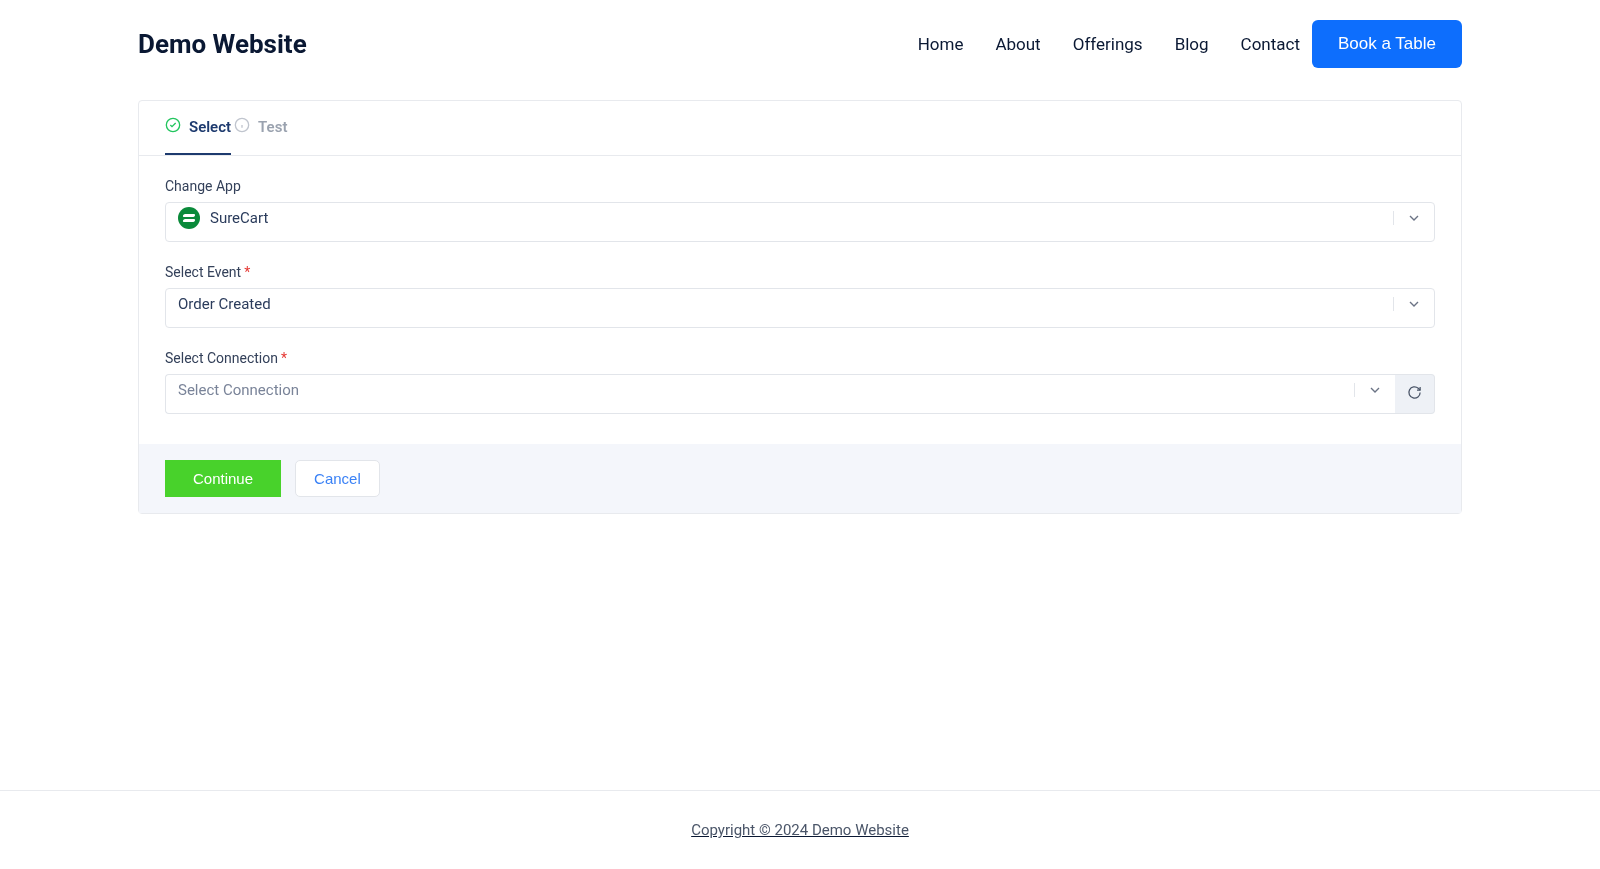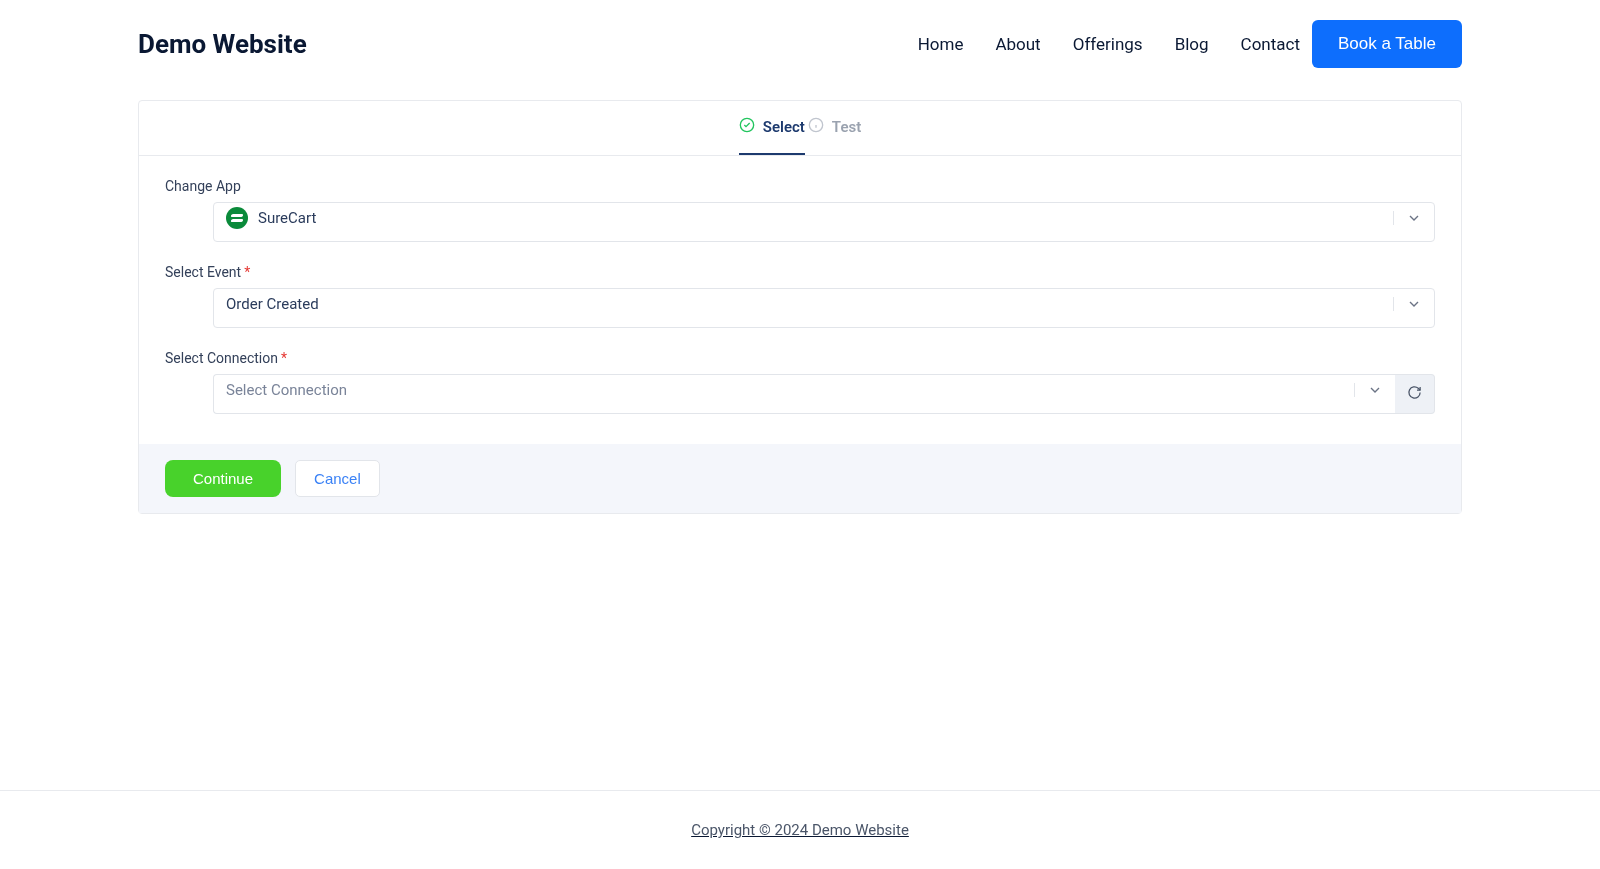--- a/index.html
+++ b/index.html
@@ -56,21 +56,20 @@
     .panel {
       margin: 12px 138px 0 138px;
       border: 1px solid #e8eaee;
       border-radius: 4px;
     }
     .tabs {
       display: flex;
       gap: 3px;
       padding: 0 26px;
       border-bottom: 1px solid #e8eaee;
-      justify-content: center;
     }
     .tab {
       display: flex;
       align-items: center;
       gap: 8px;
       padding: 16px 0;
       cursor: pointer;
       border-bottom: 2px solid transparent;
     }
     .tab.active {
@@ -118,21 +117,20 @@
       flex: 1;
       display: flex;
       align-items: center;
       justify-content: space-between;
       border: 1px solid #e2e5ea;
       border-radius: 4px;
       padding: 8px 10px 16px 12px;
       height: 40px;
       cursor: pointer;
       background: #ffffff;
-      margin-left: 48px;
     }
     .select-content {
       display: flex;
       align-items: center;
       gap: 10px;
     }
     .app-icon {
       width: 22px;
       height: 22px;
       border-radius: 50%;
@@ -207,21 +205,21 @@
       display: flex;
       gap: 14px;
     }
     .btn-continue {
       background: #48d22b;
       color: #ffffff;
       border: none;
       padding: 9px 28px;
       font-size: 15px;
       font-weight: 500;
-      border-radius: 8px;
+      border-radius: 0;
       cursor: pointer;
     }
     .btn-cancel {
       background: #ffffff;
       color: #3b82f6;
       border: 1px solid #e2e5ea;
       padding: 9px 18px;
       font-size: 15px;
       border-radius: 5px;
       cursor: pointer;

